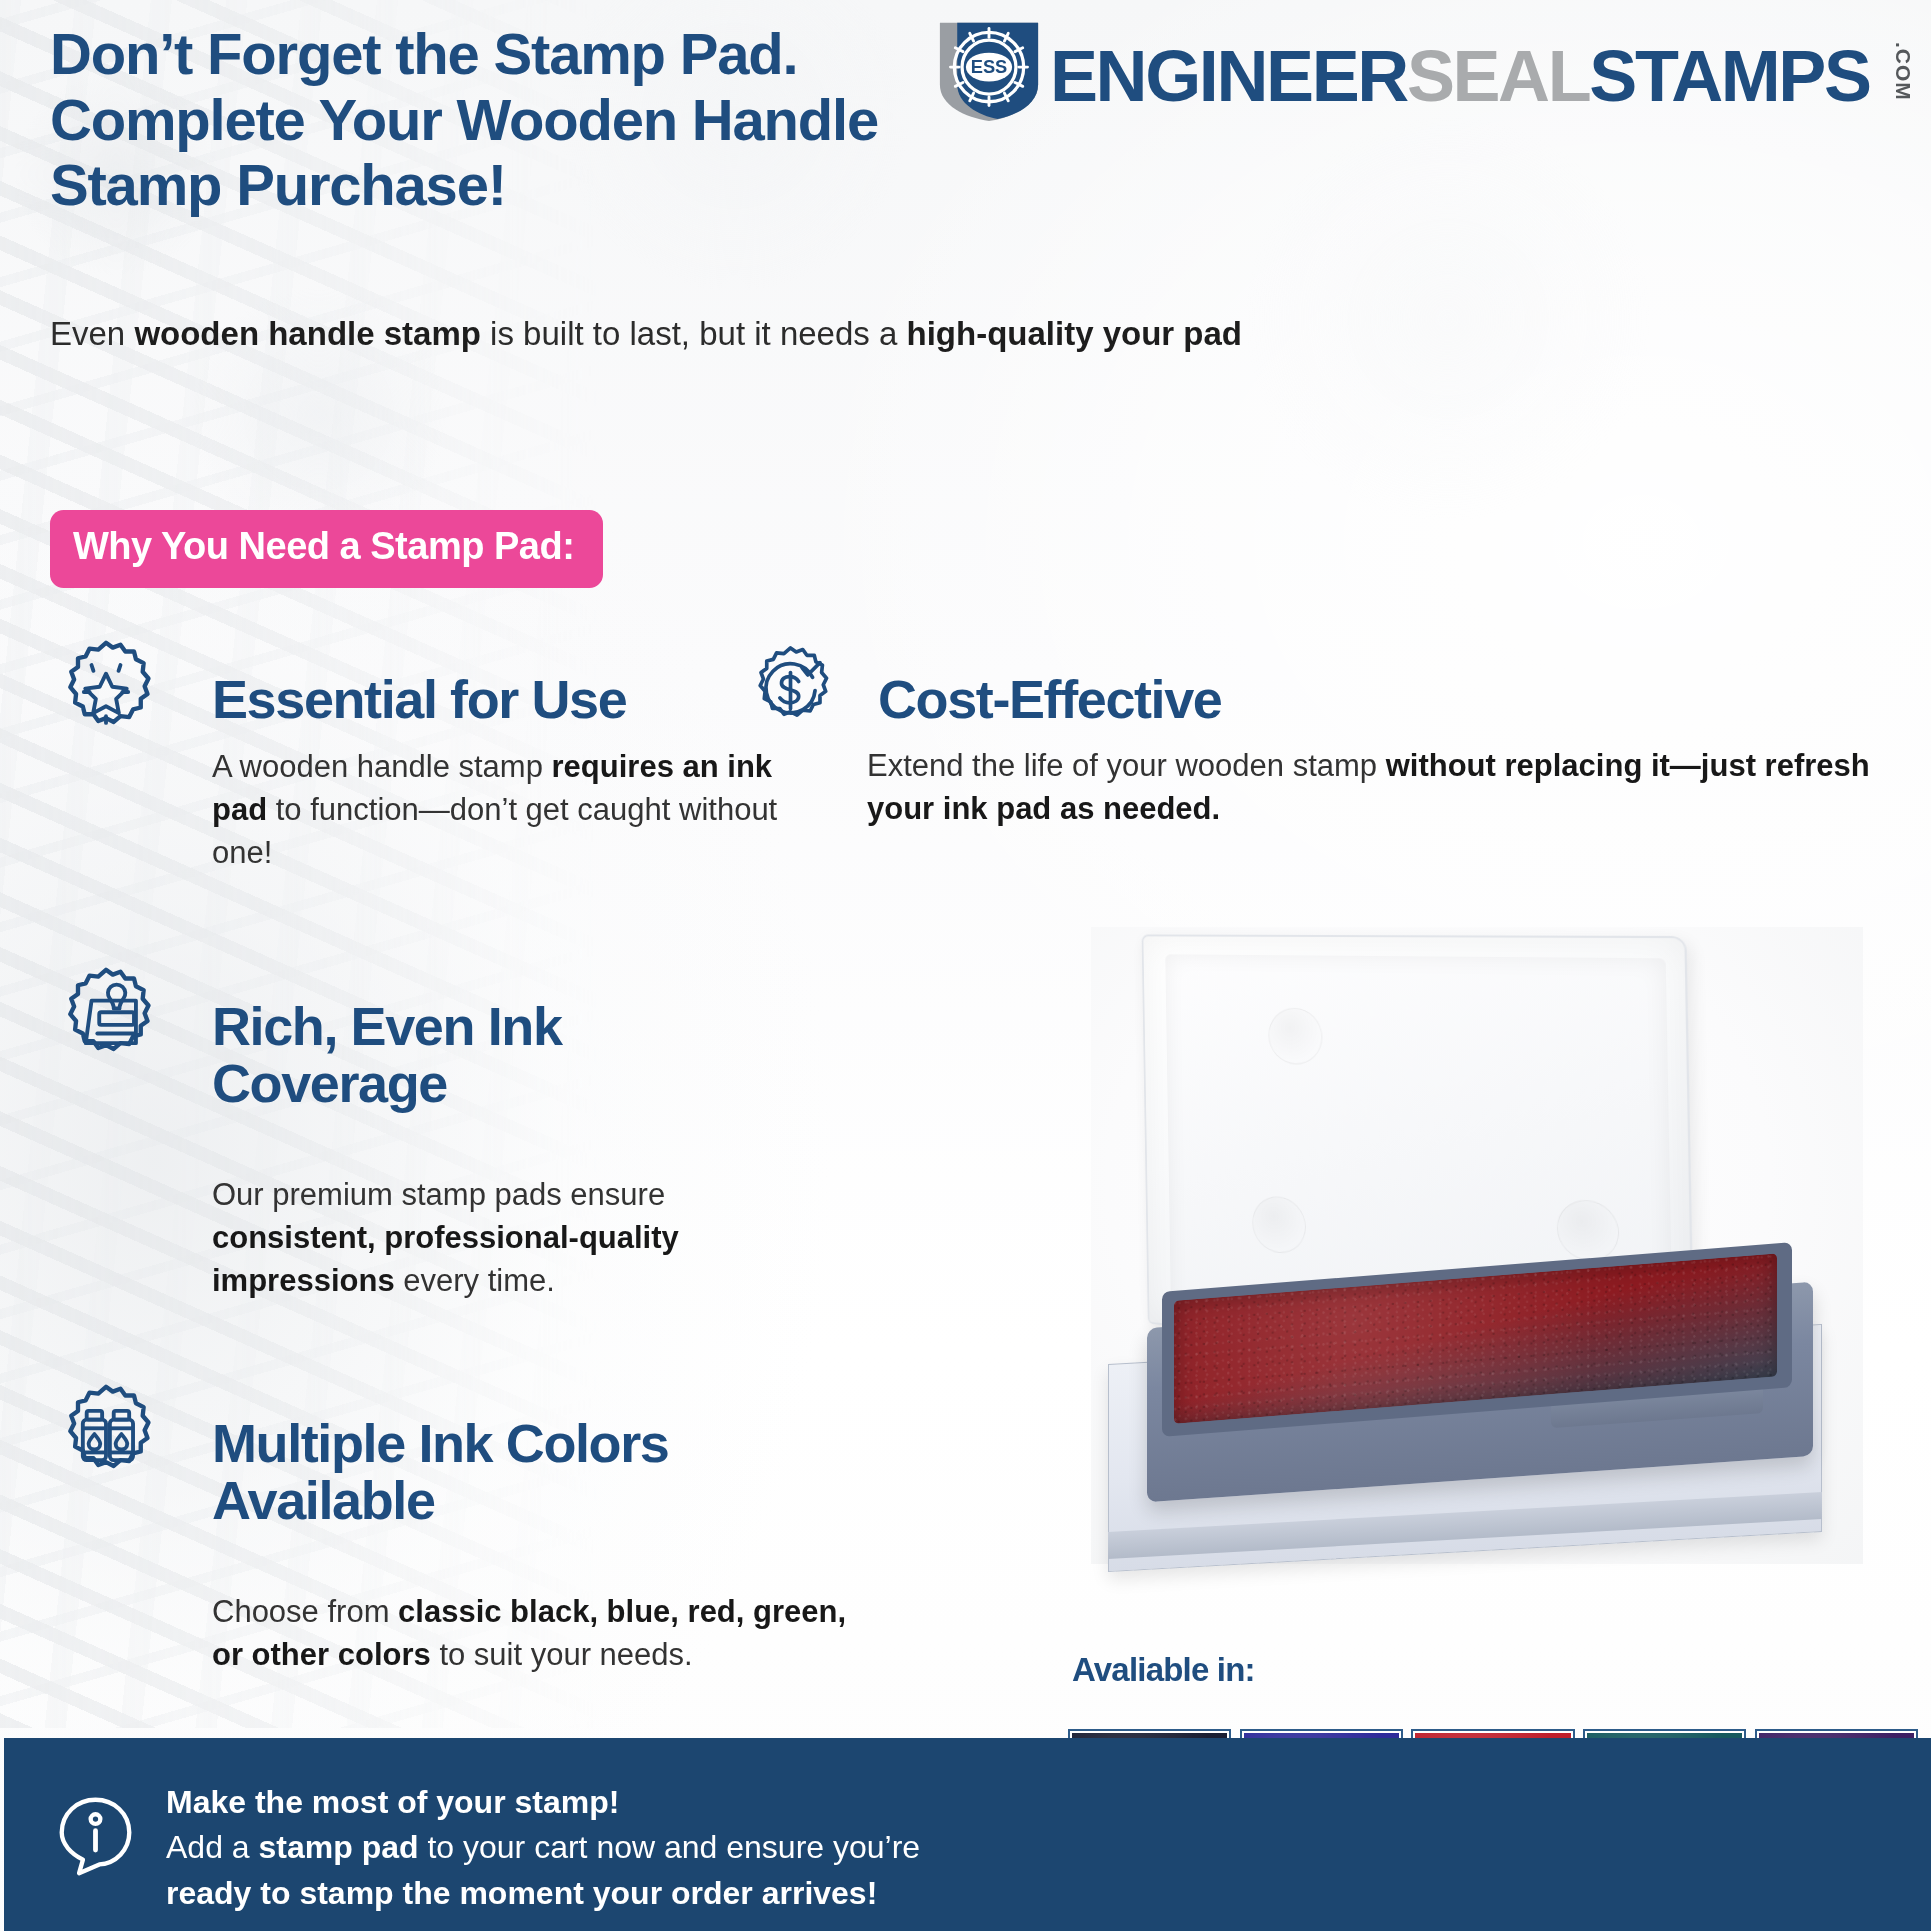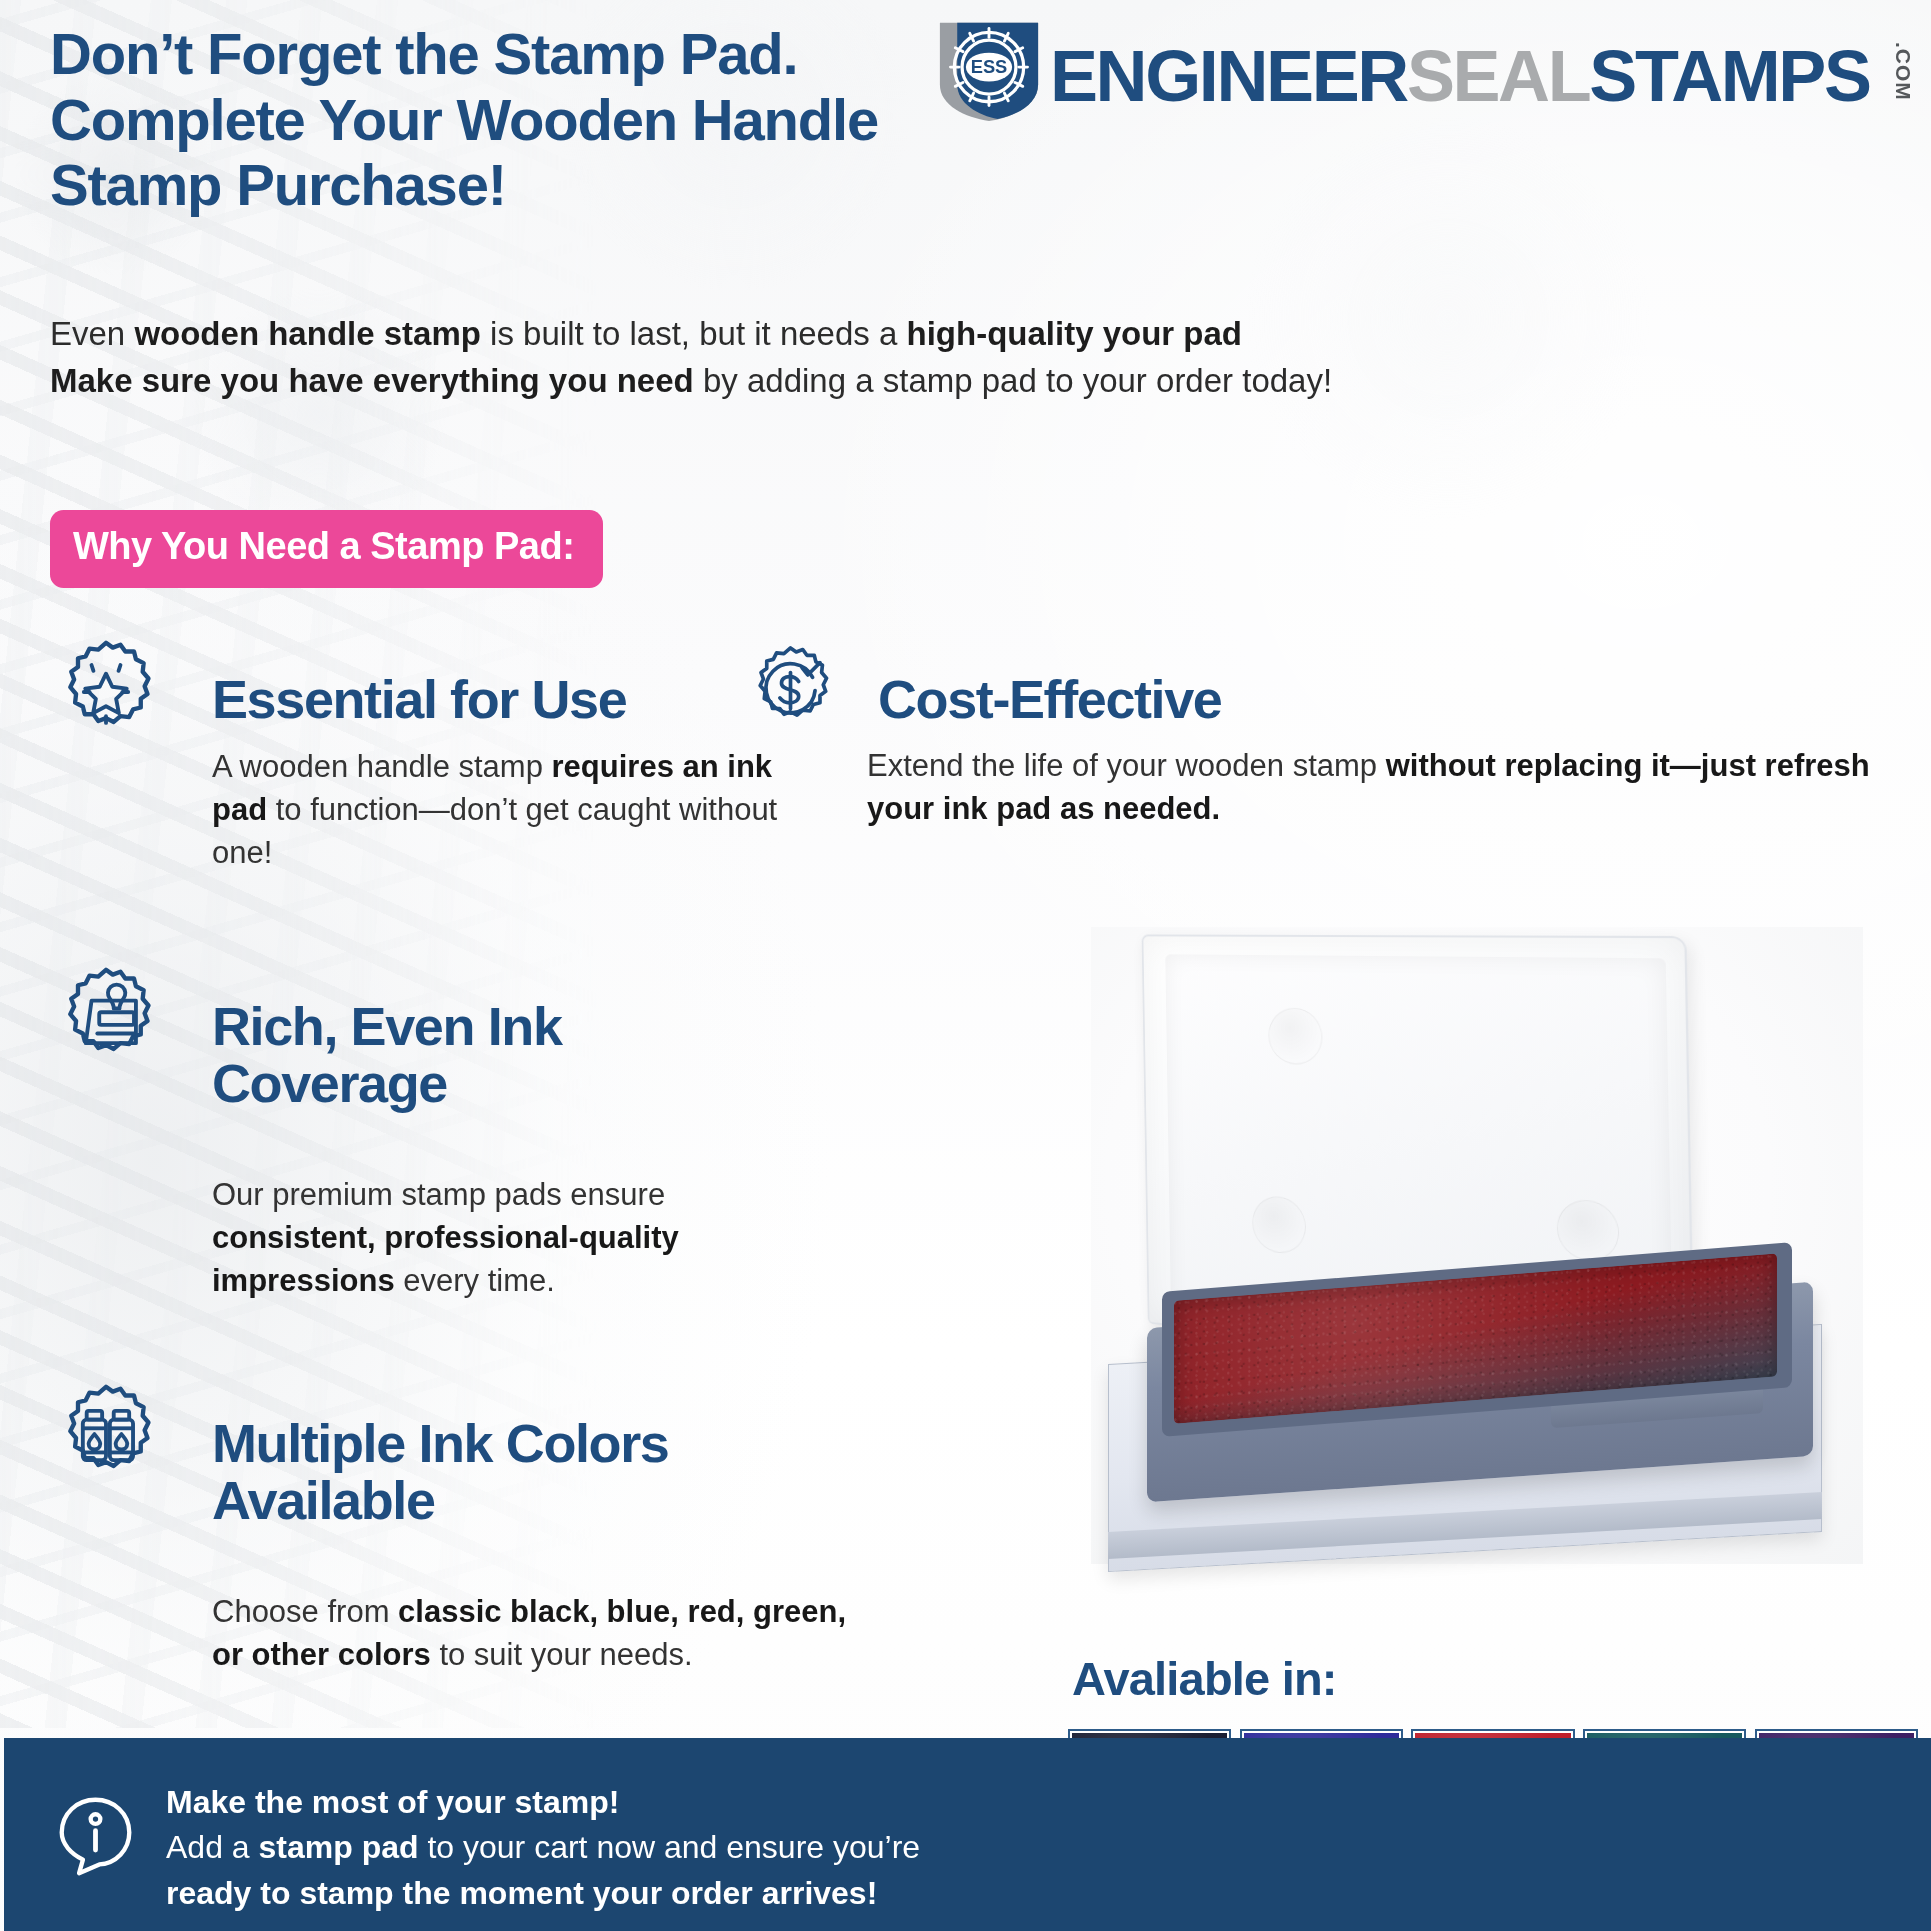--- a/index.html
+++ b/index.html
@@ -213,21 +213,21 @@
       radial-gradient(circle at 37% 61%, rgba(0,0,0,.20) 1px, transparent 1.5px),
       radial-gradient(circle at 64% 30%, rgba(255,255,255,.08) 1px, transparent 1.5px),
       radial-gradient(circle at 81% 72%, rgba(0,0,0,.18) 1px, transparent 1.5px);
     background-size:10.6px 10.6px, 12.6px 12.6px, 8.7px 8.7px, 14.5px 14.5px;
     opacity:.85;
   }
 
   
   #avail-label{
     position:absolute; left:1072px; top:1651px;
-    font-size:47px; font-weight:700; color:#1f4d7f; letter-spacing:-0.8px;
+    font-size:33px; font-weight:700; color:#1f4d7f; letter-spacing:-0.8px;
   }
   #swatch-strip{
     position:absolute; left:1070px; top:1731px; width:846px; height:183px;
     display:flex; gap:12.6px;
   }
   .swatch{
     flex:1 1 0; background:#ffffff;
     border:2.9px solid #ffffff;
     outline:2.9px solid #2e5c8a;
     display:flex; flex-direction:column;
@@ -298,21 +298,20 @@
         <ellipse rx="24" ry="15" fill="#ffffff"></ellipse>
         <text x="0" y="6" text-anchor="middle" font-family="Liberation Sans, sans-serif" font-size="19" font-weight="700" fill="#1f4d7f">ESS</text>
       </g>
     </svg>
     <div id="logo-word"><span class="lw-blue">ENGINEER</span><span class="lw-gray">SEAL</span><span class="lw-blue">STAMPS</span></div>
     <div id="logo-com">.COM</div>
   </div>
 
   <div id="intro">
     <span class="p"><span>Even </span><b>wooden handle stamp</b><span> is built to last, but it needs a </span><b>high-quality your pad</b></span>
-    <span class="p"><b>Make sure you have everything you need</b><span> by adding a stamp pad to your order today!</span></span>
   </div>
 
   <div id="why-banner">Why You Need a Stamp Pad:</div>
 
   <div class="feature" id="feat-essential">
     <svg class="f-icon" viewBox="0 0 116 116">
       <path d="M58 6 l7 5 8-3 5 7 9 0 2 8 8 4 -1 9 6 7 -4 8 3 8 -7 5 0 9 -8 2 -4 8 -9 -1 -7 6 -8 -4 -8 3 -5 -7 -9 0 -2 -8 -8 -4 1 -9 -6 -7 4 -8 -3 -8 7 -5 0 -9 8 -2 4 -8 9 1 Z" fill="none" stroke="#1f4d7f" stroke-width="4.5" stroke-linejoin="round"></path>
       <path d="M58 38 l6.5 13.5 15 2 -11 10.5 2.8 14.8 -13.3 -7.1 -13.3 7.1 2.8 -14.8 -11 -10.5 15 -2 Z" fill="none" stroke="#1f4d7f" stroke-width="4" stroke-linejoin="round"></path>
       <g stroke="#1f4d7f" stroke-width="4" stroke-linecap="round">
         <line x1="43" y1="29" x2="45" y2="35"></line>

